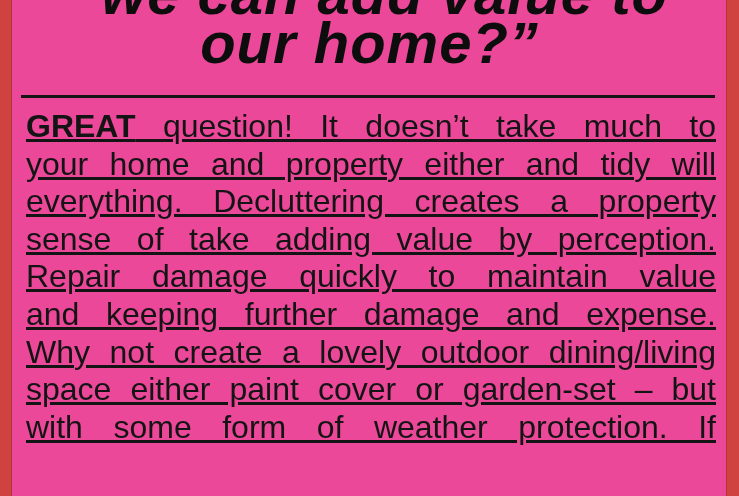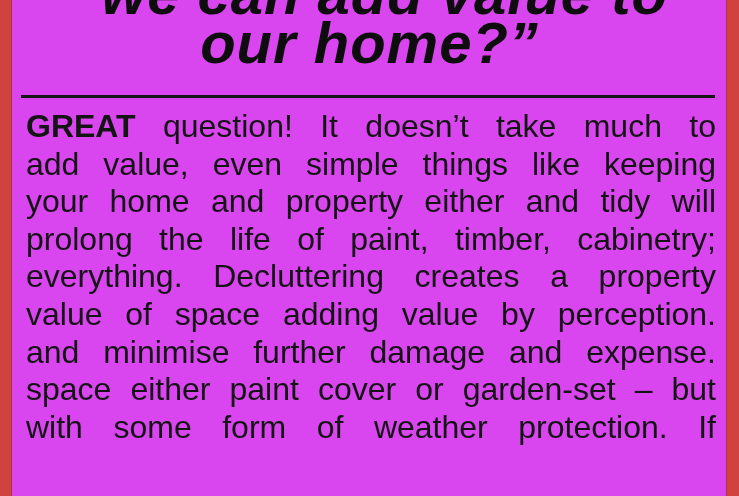--- a/index.html
+++ b/index.html
@@ -1,20 +1,20 @@
 <!DOCTYPE html>
 <html><head>
 <meta charset="utf-8">
 <style>
   html, body { margin: 0; padding: 0; background: #e8e8e8; }
   .page {
     position: relative;
     width: 739px;
     height: 496px;
-    background: #d946ef;
+    background: #ec4899;
     overflow: hidden;
     font-family: "Liberation Sans", sans-serif;
   }
   .stripe {
     position: absolute;
     top: 0;
     height: 496px;
     background: #cf4240;
     z-index: 3;
   }
@@ -48,43 +48,44 @@
     margin: 10px 0 0 26px;
     width: 690px;
     color: #141414;
     font-size: 32px;
     line-height: 37.6px;
   }
   .bline {
     text-align: justify;
     text-align-last: justify;
     white-space: normal;
+    text-decoration: underline;
   }
   .bline .b { font-weight: bold; }
 </style>
 </head>
 <body>
 
 <div class="page">
   <div class="stripe left"></div>
   <div class="stripe right"></div>
 
   <div class="content">
     <h1 class="heading">
       <div>“we can add value to</div>
       <div>our home?”</div>
     </h1>
 
     <div class="divider"></div>
 
     <div class="bodytext" id="body-text">
         <div class="bline"><span class="b">GREAT</span><span> question!  It doesn’t take much to</span></div>
-        <div class="bline"><span>add value, even simple things like keeping</span></div>
         <div class="bline"><span>your home and property either and tidy will</span></div>
-        <div class="bline"><span>prolong the life of paint, timber, cabinetry;</span></div>
         <div class="bline"><span>everything.  Decluttering creates a property</span></div>
-        <div class="bline"><span>value of space adding value by perception.</span></div>
-        <div class="bline"><span>and minimise further damage and expense.</span></div>
+        <div class="bline"><span>sense of take adding value by perception.</span></div>
+        <div class="bline"><span>Repair damage quickly to maintain value</span></div>
+        <div class="bline"><span>and keeping further damage and expense.</span></div>
+        <div class="bline"><span>Why not create a lovely outdoor dining/living</span></div>
         <div class="bline"><span>space either paint cover or garden-set – but</span></div>
         <div class="bline"><span>with some form of weather protection.  If</span></div>
       </div>
   </div>
 </div>
 
 </body></html>

